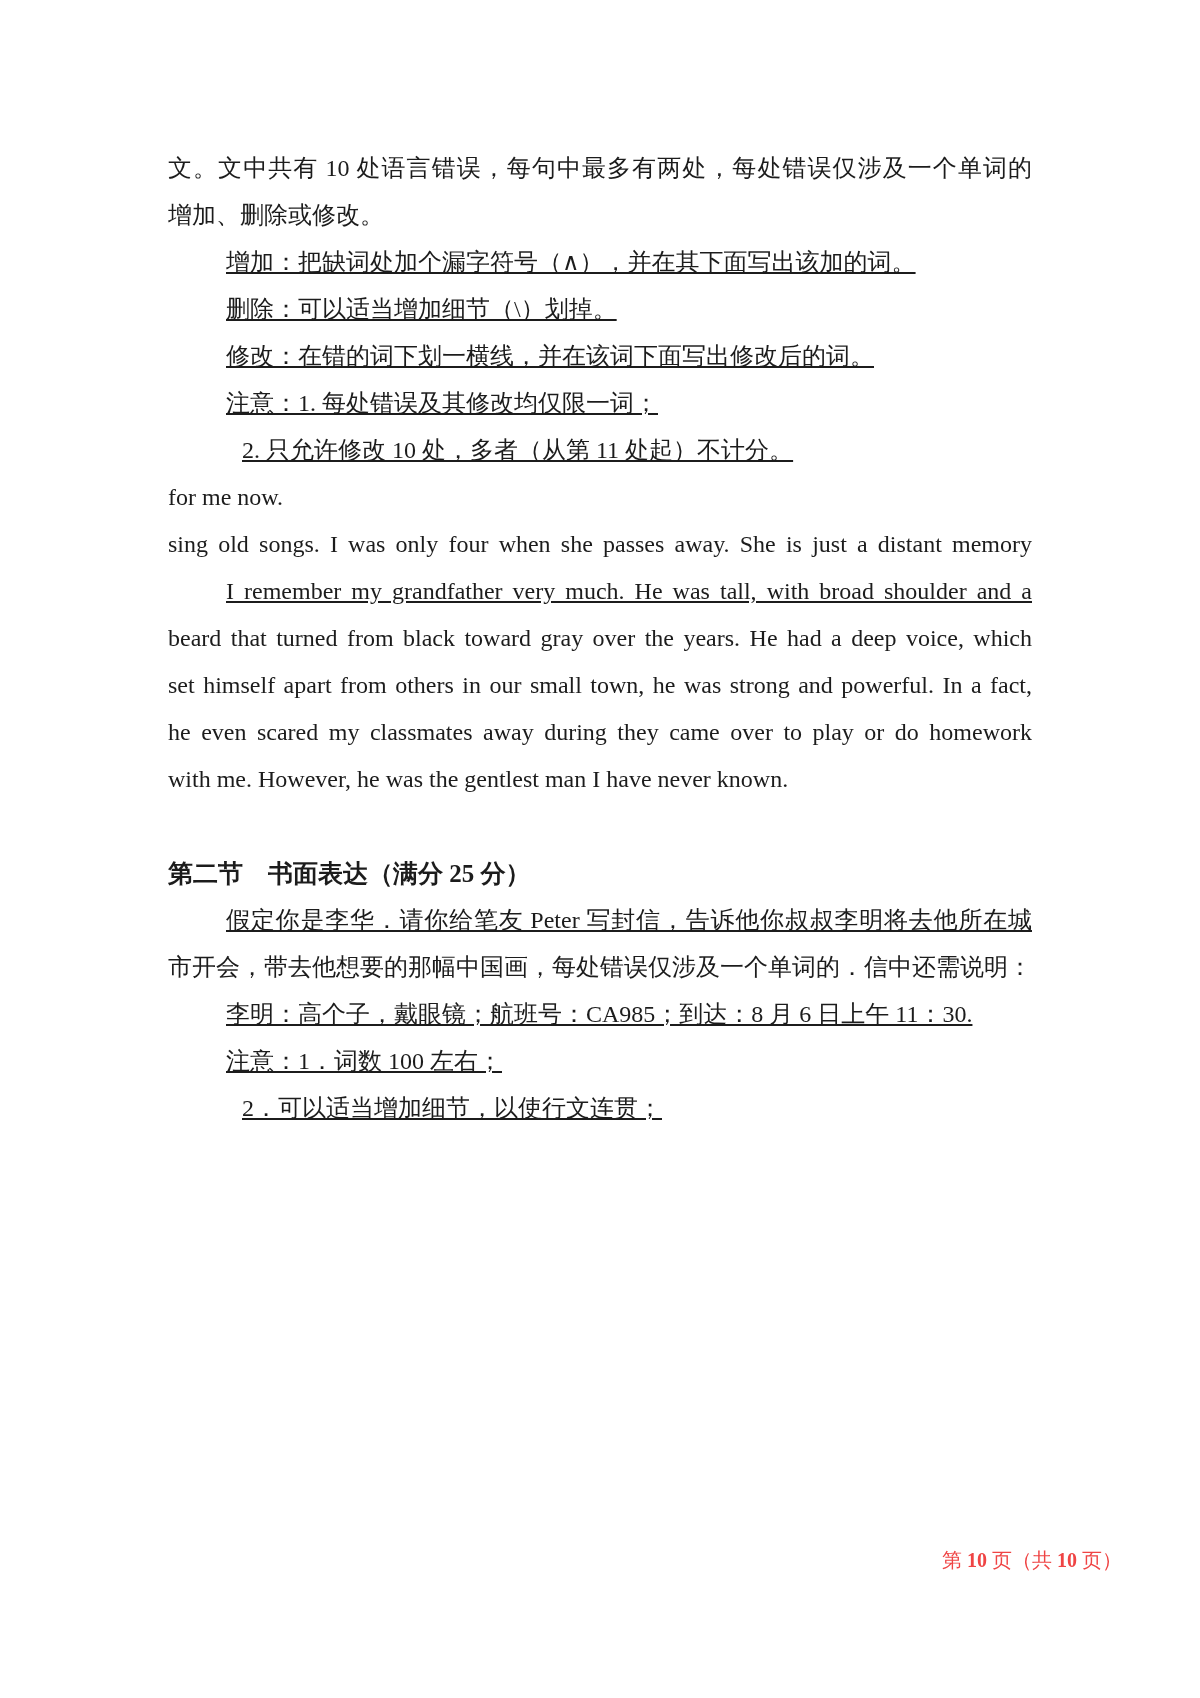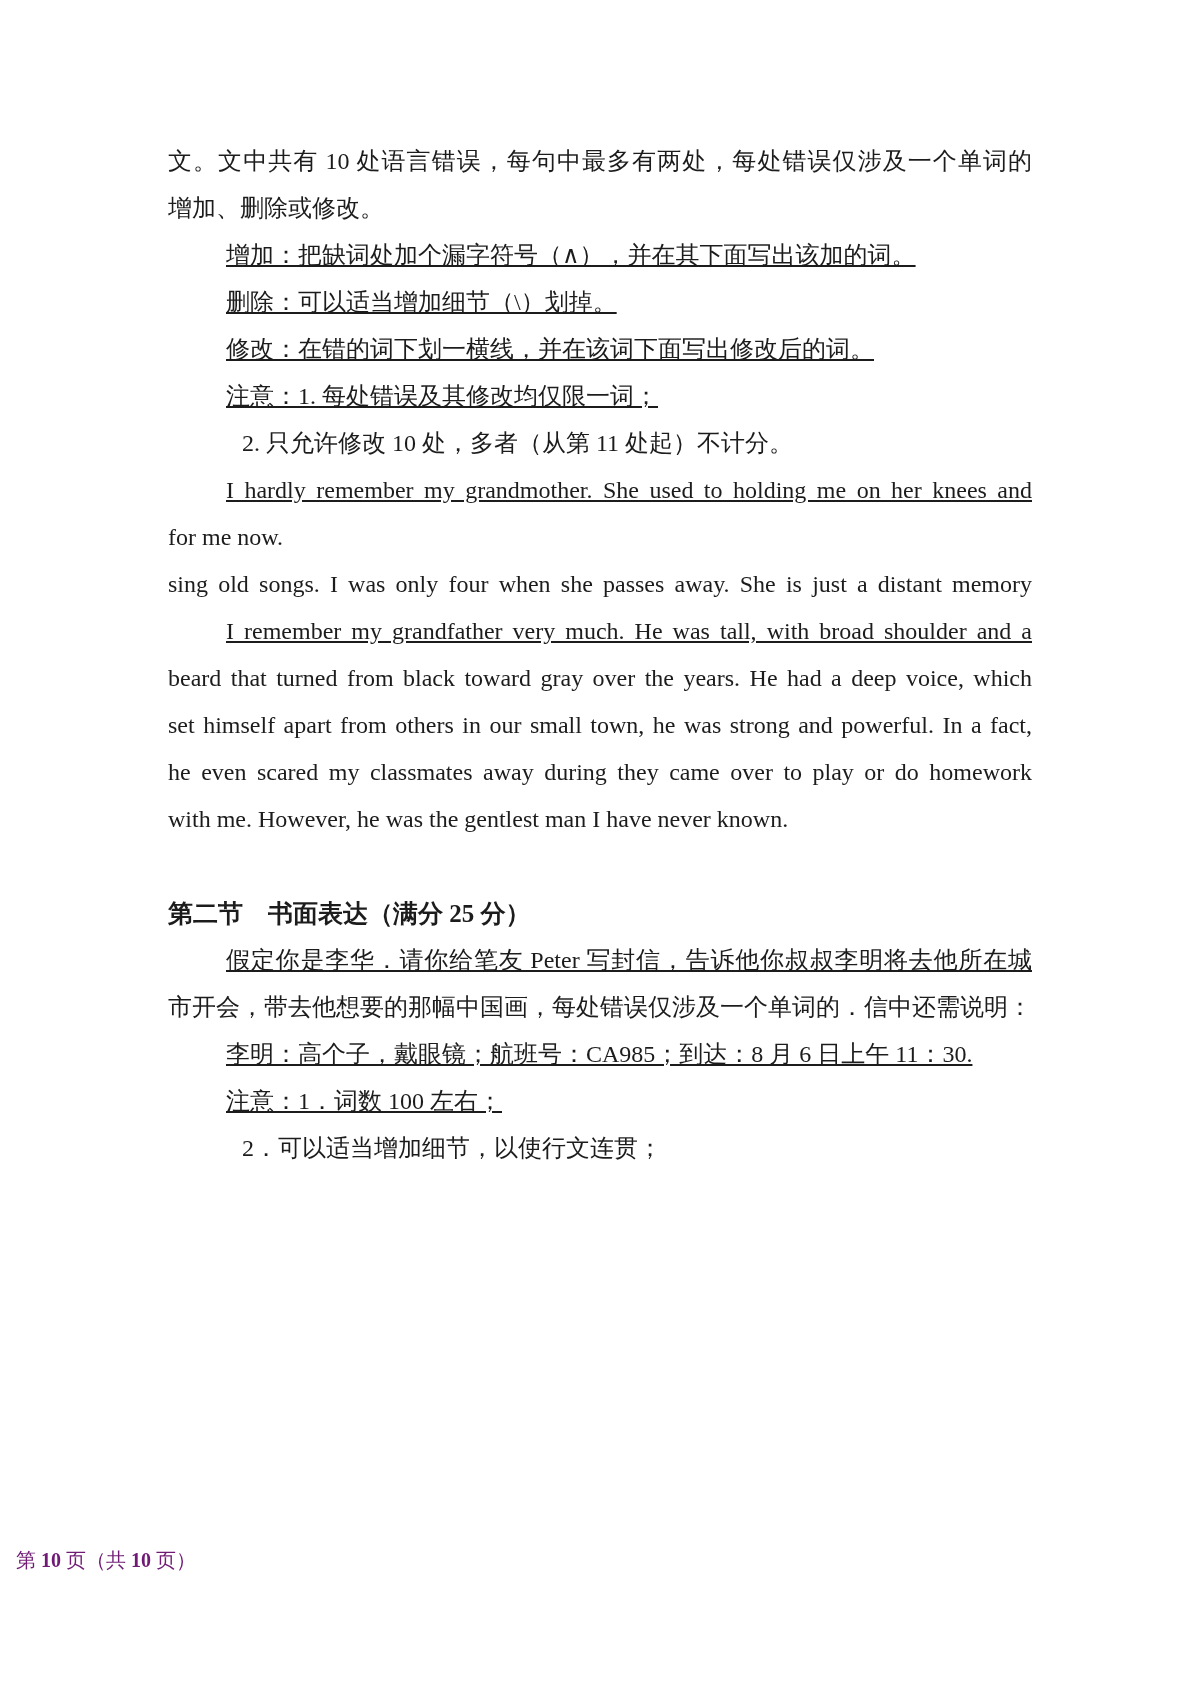--- a/index.html
+++ b/index.html
@@ -7,62 +7,61 @@
     position:relative;
     width:1200px;height:1698px;
     background:#ffffff;
     color:#1c1c1c;
     font-family:"Liberation Serif","DejaVu Serif",serif;
     margin:0 auto;
     overflow:hidden;
   }
   .content{
     position:absolute;
-    left:168px;top:138px;
+    left:168px;top:145px;
     width:864px;
   }
   .line{
     height:47px;
     line-height:47px;
     font-size:24px;
     overflow:hidden;
     white-space:normal;
   }
   .ind0{padding-left:0;}
   .ind1{padding-left:58px;text-decoration:underline;}
-  .ind2{padding-left:74px;}
+  .ind2{padding-left:74px;text-decoration:underline;}
   .justify{text-align:justify;}
   .justify::after{content:"";display:inline-block;width:100%;height:0;}
   .bold{font-weight:bold;font-size:25px;}
   .space-before{margin-top:47px;}
   .footer{
     position:absolute;
     top:1546px;
-    left:16px;
+    left:8px;
     width:1114px;
-    text-align:left;
+    text-align:right;
     font-size:20px;
     line-height:28px;
-    color:#701a75;
+    color:#ef4444;
   }
   .footer b{font-weight:bold;}
 </style>
 </head>
 <body>
 
 <div class="page">
   <div class="content">
       <div class="line ind0 justify">文。文中共有 10 处语言错误，每句中最多有两处，每处错误仅涉及一个单词的</div>
       <div class="line ind0">增加、删除或修改。</div>
       <div class="line ind1">增加：把缺词处加个漏字符号（∧），并在其下面写出该加的词。</div>
       <div class="line ind1">删除：可以适当增加细节（\）划掉。</div>
       <div class="line ind1">修改：在错的词下划一横线，并在该词下面写出修改后的词。</div>
       <div class="line ind1">注意：1. 每处错误及其修改均仅限一词；</div>
       <div class="line ind2">2. 只允许修改 10 处，多者（从第 11 处起）不计分。</div>
-      <div class="line ind1 justify">I hardly remember my grandmother. She used to holding me on her knees and</div>
       <div class="line ind0">for me now.</div>
       <div class="line ind0 justify">sing old songs. I was only four when she passes away. She is just a distant memory</div>
       <div class="line ind1 justify">I remember my grandfather very much. He was tall, with broad shoulder and a</div>
       <div class="line ind0 justify">beard that turned from black toward gray over the years. He had a deep voice, which</div>
       <div class="line ind0 justify">set himself apart from others in our small town, he was strong and powerful. In a fact,</div>
       <div class="line ind0 justify">he even scared my classmates away during they came over to play or do homework</div>
       <div class="line ind0">with me. However, he was the gentlest man I have never known.</div>
       <div class="line ind0 bold space-before">第二节　书面表达（满分 25 分）</div>
       <div class="line ind1 justify">假定你是李华．请你给笔友 Peter 写封信，告诉他你叔叔李明将去他所在城</div>
       <div class="line ind0 justify">市开会，带去他想要的那幅中国画，每处错误仅涉及一个单词的．信中还需说明：</div>

